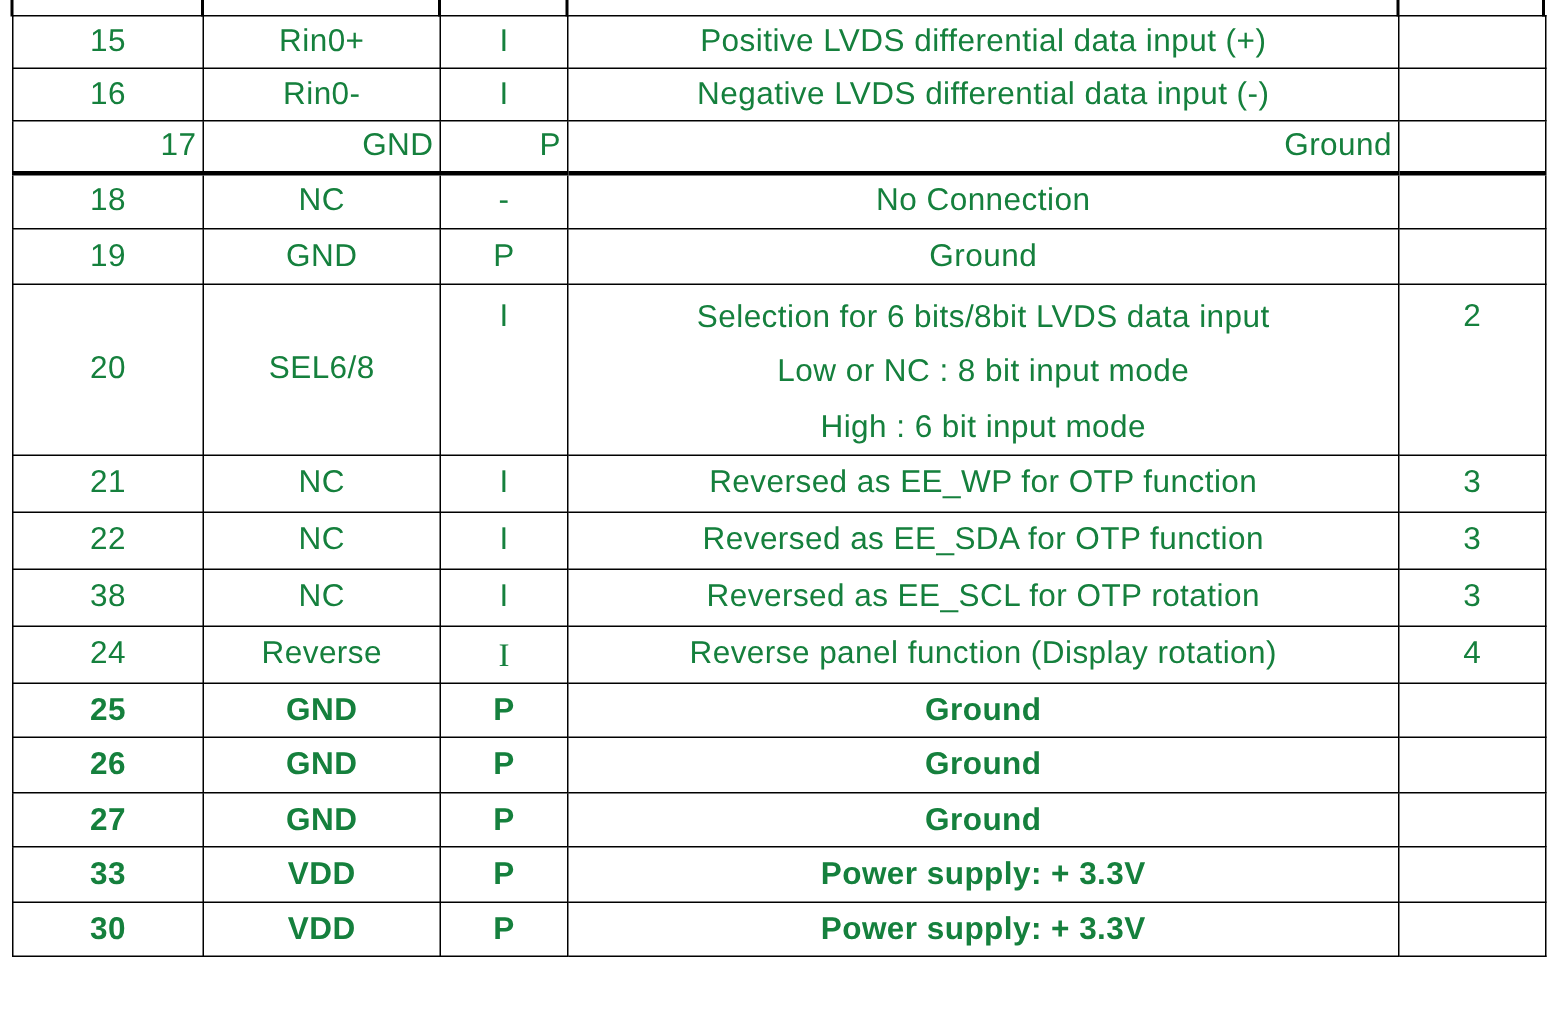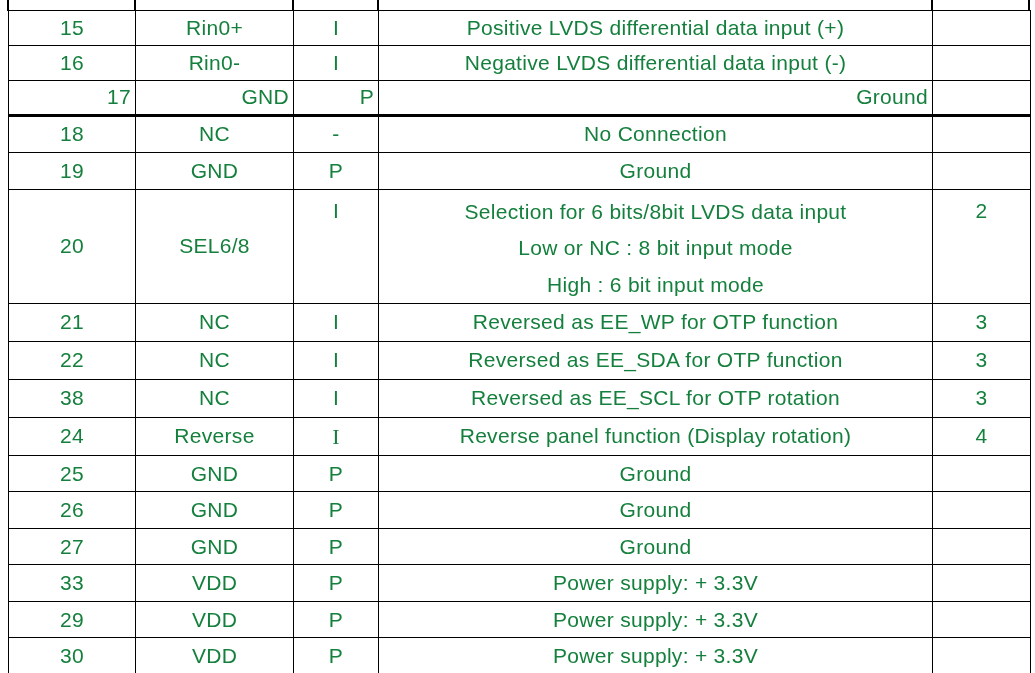--- a/index.html
+++ b/index.html
@@ -45,21 +45,21 @@
   }
   col.c-pin  { width: 127px; }
   col.c-name { width: 158px; }
   col.c-io   { width: 85px;  }
   col.c-desc { width: 554px; }
   col.c-note { width: 98px;  }
 
   tr.h35 { height: 35px; }
   tr.h37 { height: 37px; margin-top: 20px; }
   tr.h38 { height: 38px; margin-top: 42px; }
-  tr.h36 { height: 36.5px; }
+  tr.h36 { height: 36.5px; font-weight: bold; }
   tr.h109 { height: 109px; }
 
   
   tr.thick-below td { border-bottom-width: 3px; text-align: right; }
 
   
   tr.h109 td.v-top {
     vertical-align: top;
     padding-top: 4px;
     line-height: 34px;
@@ -191,27 +191,20 @@
         <td></td>
       </tr>
       <tr class="h36">
         <td>33</td>
         <td>VDD</td>
         <td>P</td>
         <td>Power supply: + 3.3V</td>
         <td></td>
       </tr>
       <tr class="h36">
-        <td>29</td>
-        <td>VDD</td>
-        <td>P</td>
-        <td>Power supply: + 3.3V</td>
-        <td></td>
-      </tr>
-      <tr class="h36">
         <td>30</td>
         <td>VDD</td>
         <td>P</td>
         <td>Power supply: + 3.3V</td>
         <td></td>
       </tr>
     </tbody>
   </table>
 </div>
 

